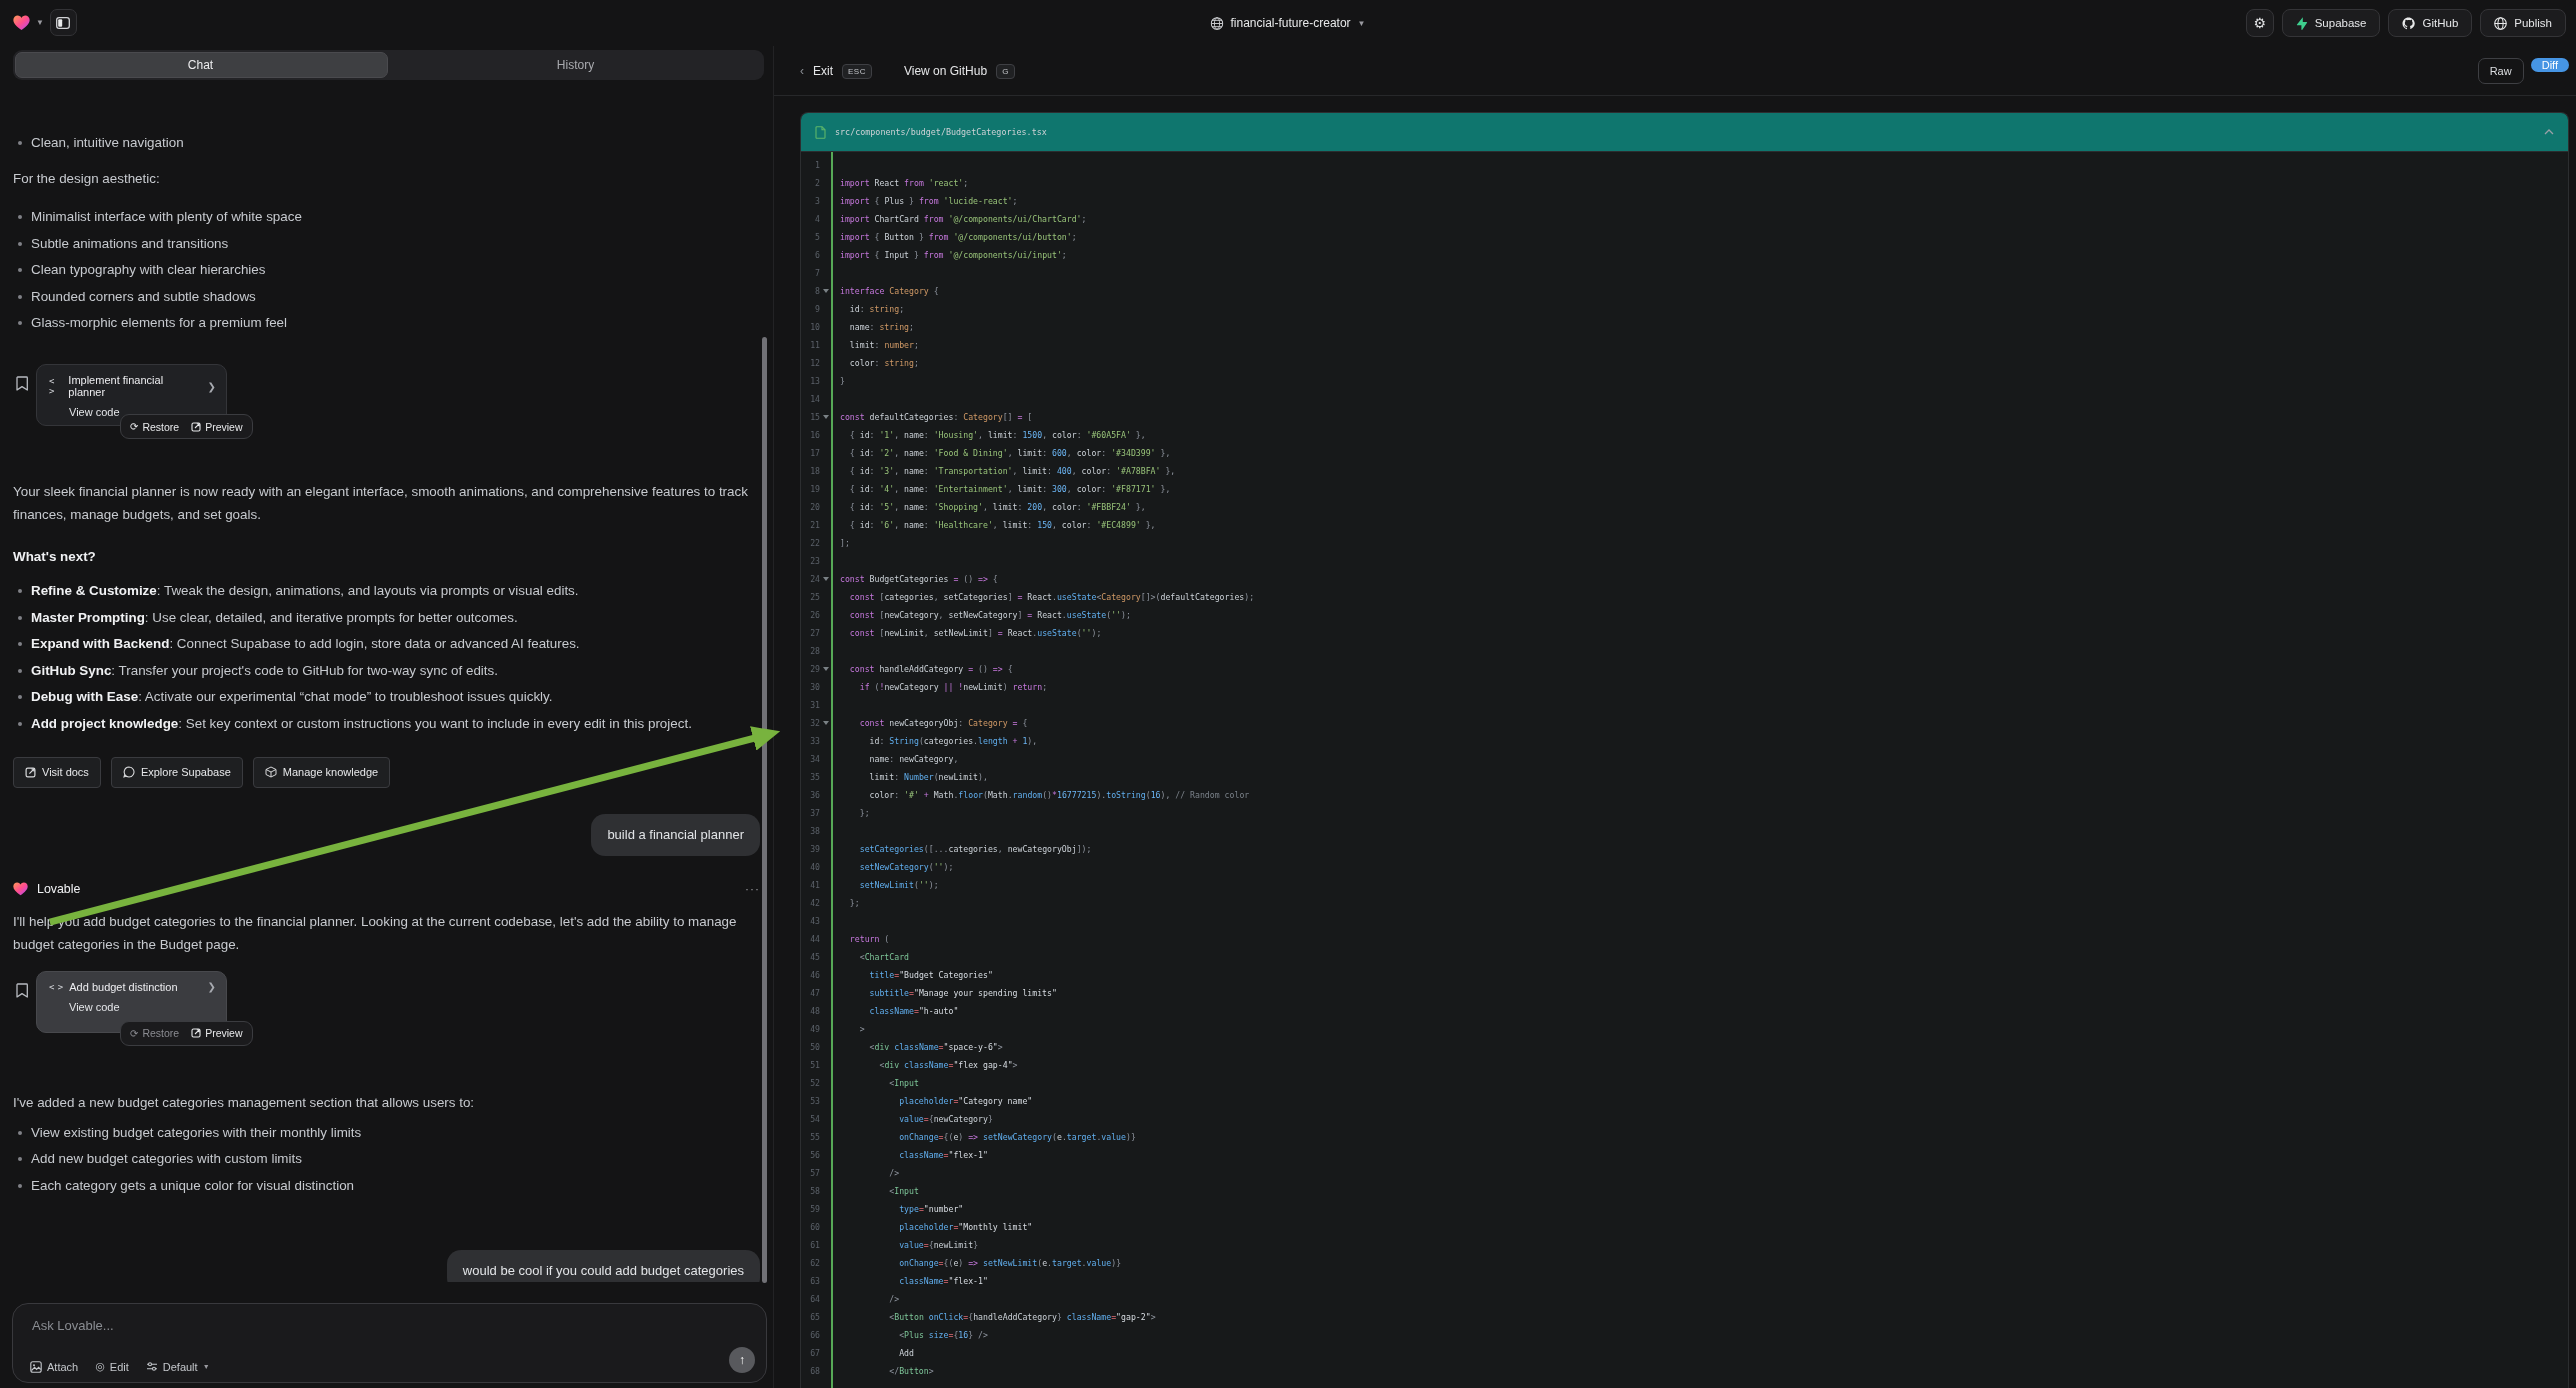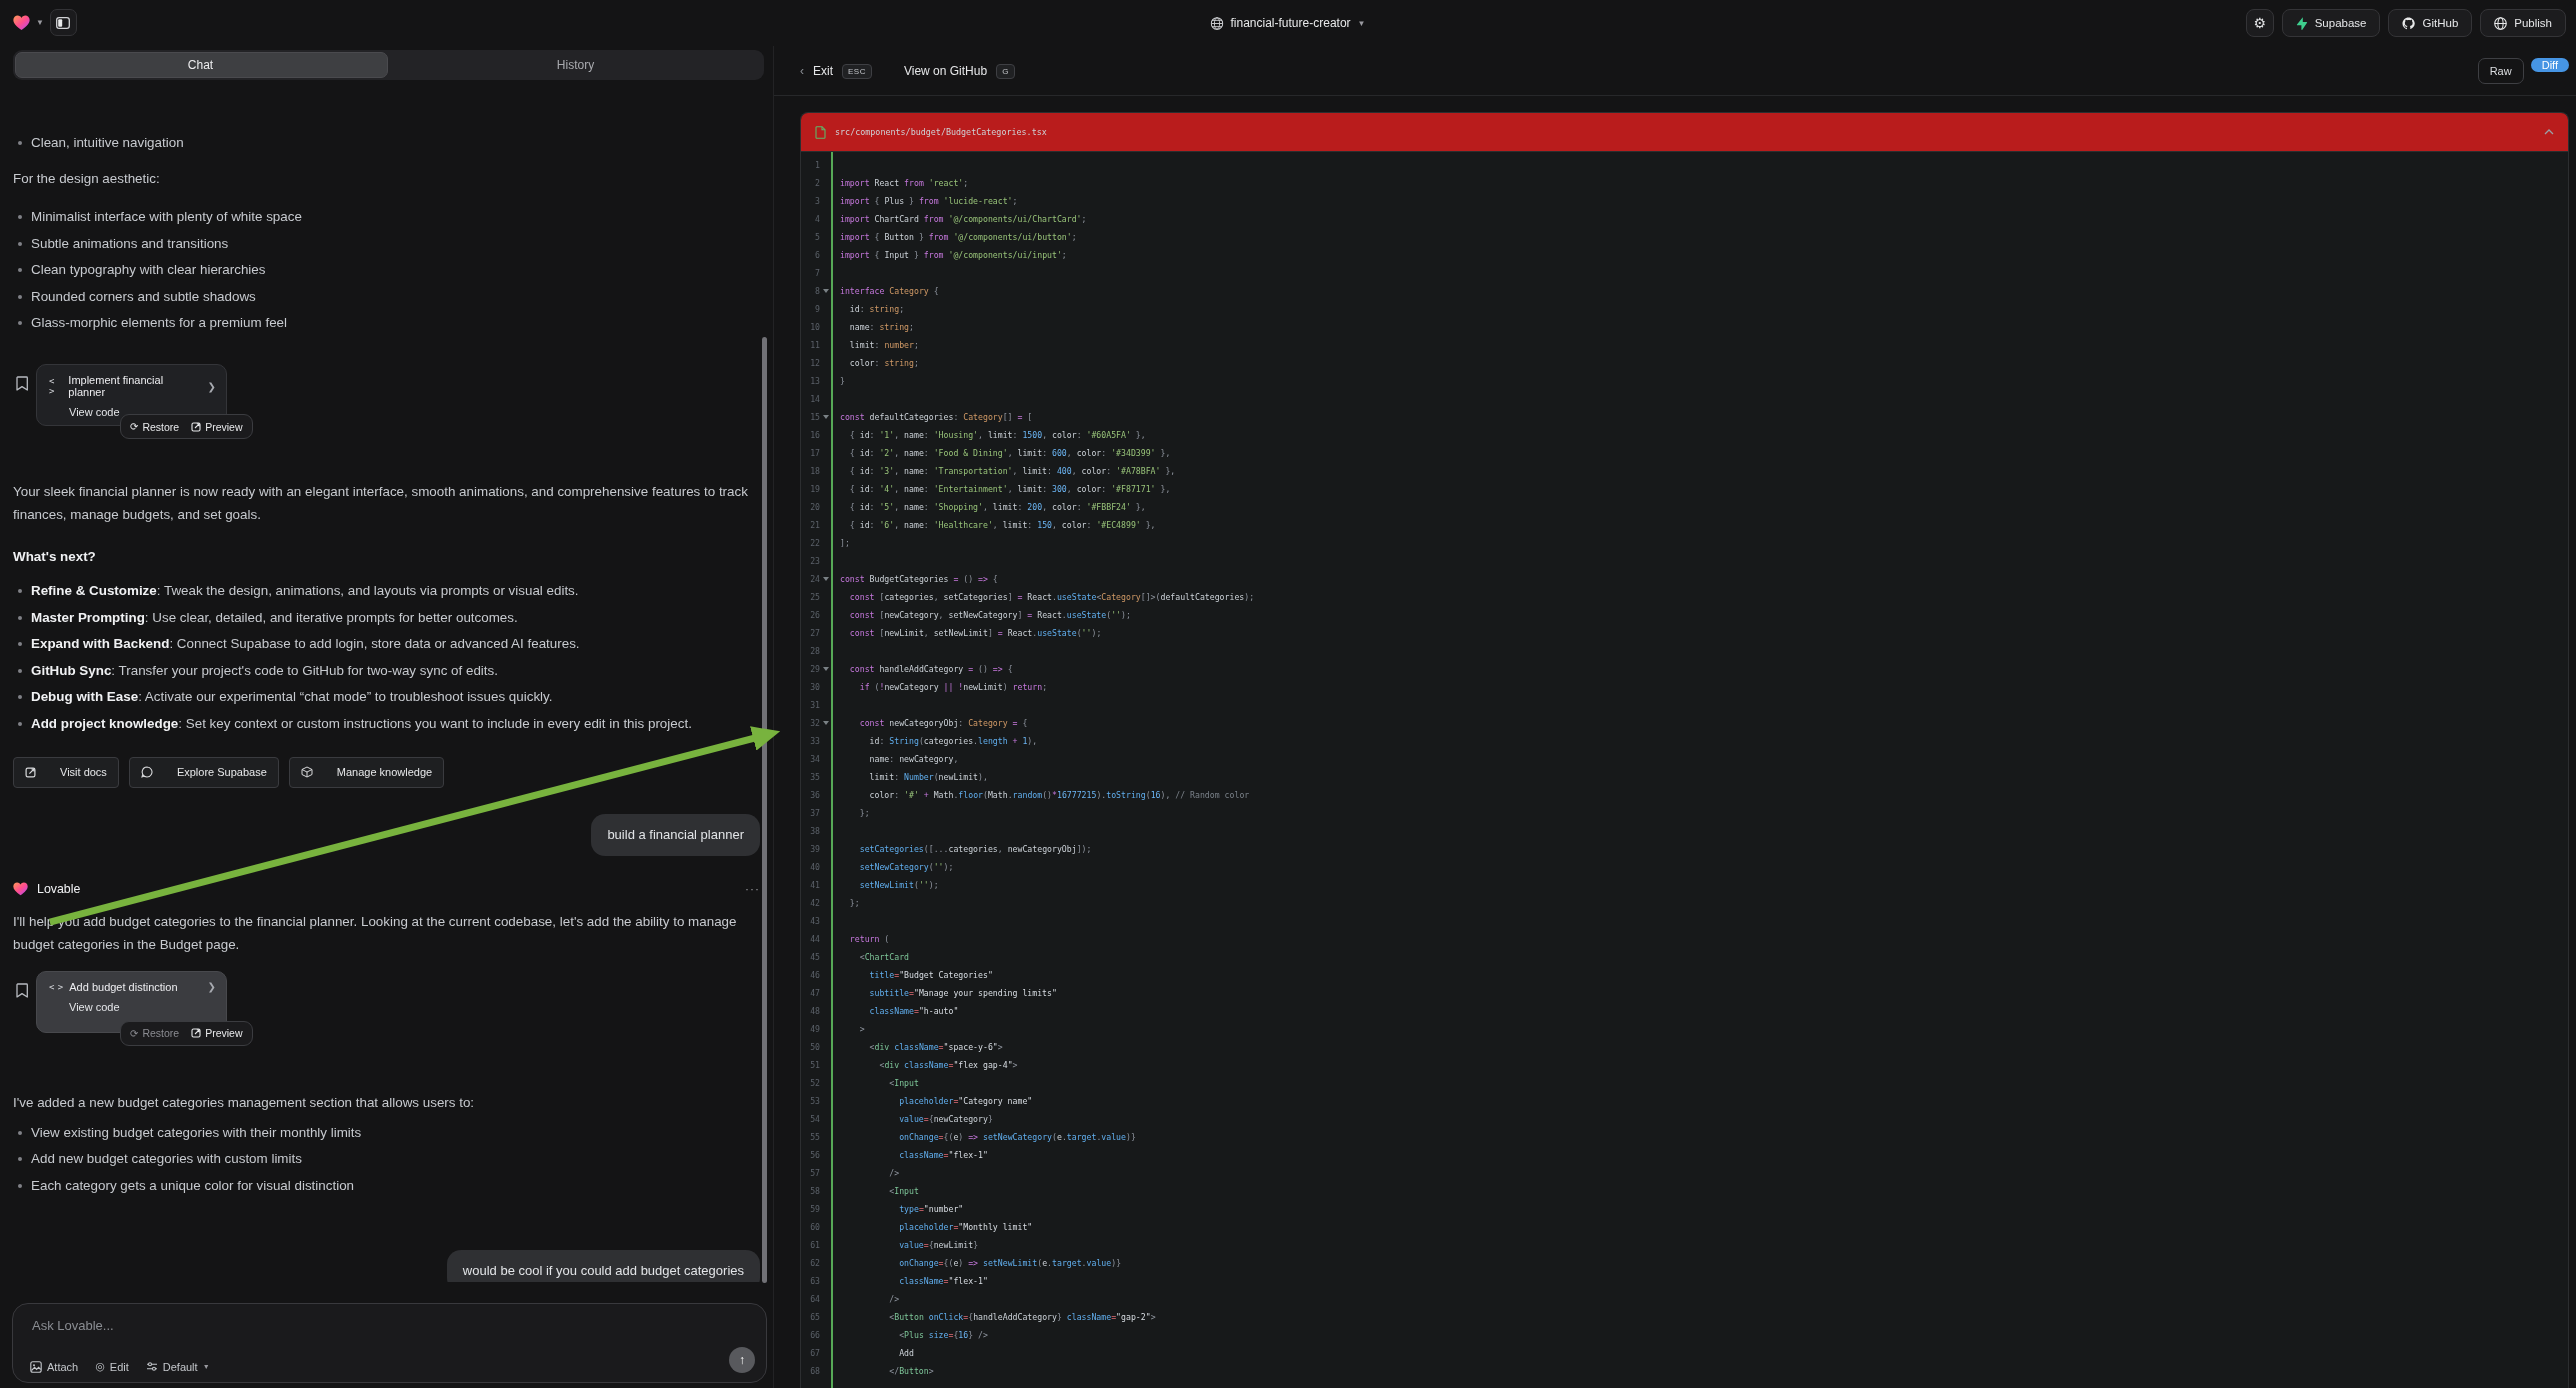--- a/index.html
+++ b/index.html
@@ -56,21 +56,21 @@
   .code-glyph { font-family:"DejaVu Sans Mono",monospace; font-size:9px; color:#d3d5d9; letter-spacing:-1px; }
   .vchev { color:#a8abb1; font-size:10px; }
   .vrow2 { margin-top:8px; padding-left:20px; color:#e4e6e9; font-size:11px; cursor:pointer; }
   .pill { position:absolute; left:107px; top:50px; height:25px; display:flex; align-items:center; background:#1b1b1d; border:1px solid #3b3c40; border-radius:9px; padding:0 9px; gap:12px; z-index:5; }
   .pill-btn { display:flex; align-items:center; gap:4px; color:#e8e9eb; font-size:10.5px; cursor:pointer; white-space:nowrap; }
   .pill-btn.dim { color:#8b8c92; }
   .pill-ico { font-size:10px; }
 
   
   .btnrow { display:flex; gap:10px; }
-  .act-btn { height:31px; display:flex; align-items:center; gap:24px; padding:8px 11px; background:#1e1f21; border:1px solid #3a3b3f; border-radius:4px; color:#e7e8ea; font-size:11px; cursor:pointer; white-space:nowrap; }
+  .act-btn { height:31px; display:flex; align-items:center; gap:6px; padding:8px 11px; background:#1e1f21; border:1px solid #3a3b3f; border-radius:4px; color:#e7e8ea; font-size:11px; cursor:pointer; white-space:nowrap; }
 
   
   .bub-wrap { display:flex; justify-content:flex-end; }
   .bubble { max-width:558px; background:#2f3033; border-radius:14px; padding:11px 16px; color:#e2e4e7; font-size:13px; line-height:20px; }
 
   
   .lov-head { display:flex; align-items:center; gap:9px; height:20px; }
   .lov-name { color:#f2f3f5; font-size:12.4px; }
   .lov-head .grow { flex:1; }
   .dots { color:#9b9ca1; font-size:12px; letter-spacing:1px; cursor:pointer; }
@@ -92,21 +92,21 @@
   .ct-left { position:absolute; left:26px; top:0; height:50px; display:flex; align-items:center; gap:9px; }
   .ct-chev { color:#8d9197; font-size:12px; cursor:pointer; }
   .ct-txt { color:#e6e7e9; font-size:12px; cursor:pointer; }
   .kbd { border:1px solid #3e3f43; border-radius:4px; background:#202123; color:#c3c5c9; font-size:8px; padding:2px 5px; letter-spacing:0.5px; }
   .ct-gap { width:14px; }
   .ct-right { position:absolute; right:7px; top:12px; display:flex; gap:7px;padding-left:44px; }
   .raw-btn { height:26px; padding:0 11px; border:1px solid #3e3f43; border-radius:7px; background:transparent; color:#dcdee1; font-size:11px; display:flex; align-items:center; cursor:pointer; }
   .diff-btn { height:14px; padding:0 11px; border-radius:7px; background:#4695e4; color:#ffffff; font-size:11px; display:flex; align-items:center; cursor:pointer; }
 
   .code-card { position:absolute; left:26px; right:7px; top:66px; bottom:0; background:#17191a; border:1px solid #2c2e30; border-bottom:none; border-radius:8px 8px 0 0; overflow:hidden; }
-  .code-header { height:39px; background:#b91c1c; border-bottom:1px solid #2b2d2f; display:flex; align-items:center; padding:0 14px; gap:9px; }
+  .code-header { height:39px; background:#0f766e; border-bottom:1px solid #2b2d2f; display:flex; align-items:center; padding:0 14px; gap:9px; }
   .file-path { color:#ced2d6; font-size:8.4px; }
   .code-header .grow { flex:1; }
   .chev-up { color:#9aa0a6; cursor:pointer; }
 
   .code-body { position:absolute; top:39px; left:0; right:0; bottom:0; display:flex; overflow:hidden; }
   .gutter { width:30px; padding-top:4px; flex:none; }
   .gut-row { height:18px; display:flex; align-items:center; }
   .gut-num { width:19px; text-align:right; font-family:"DejaVu Sans Mono",monospace; font-size:8.2px; color:#5a6068; }
   .gut-fold { width:11px; display:flex; align-items:center; justify-content:center; cursor:pointer; }
   .fold-tri { width:0; height:0; border-left:3px solid transparent; border-right:3px solid transparent; border-top:4px solid #7a8185; }

